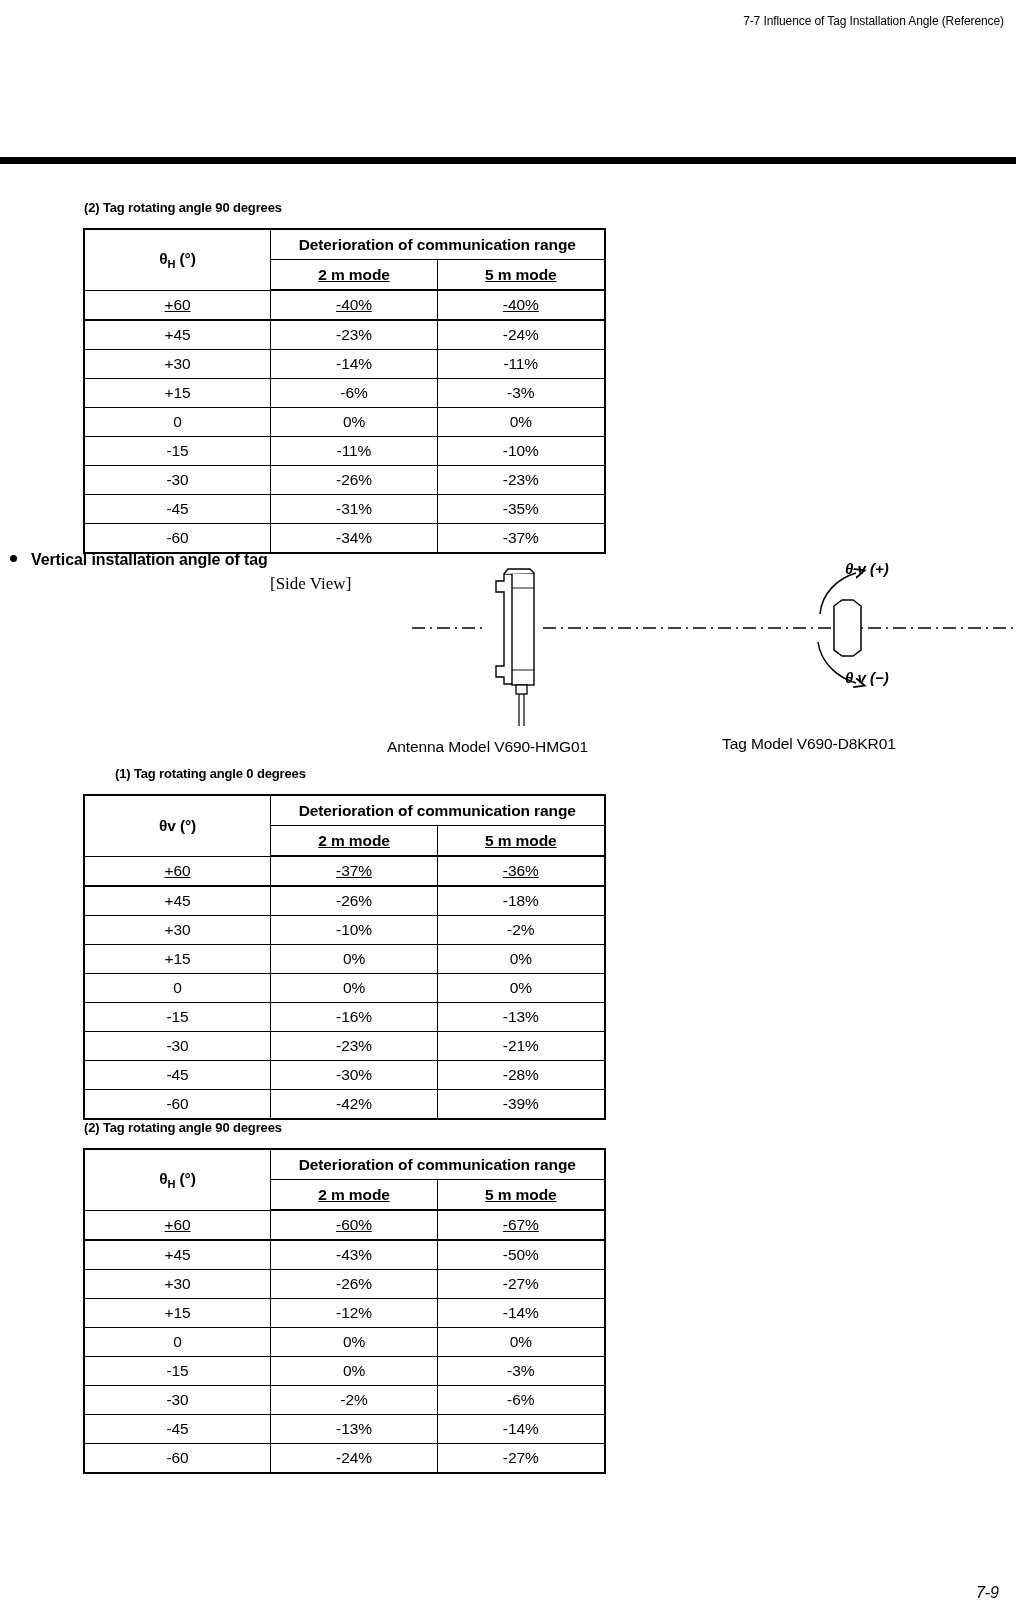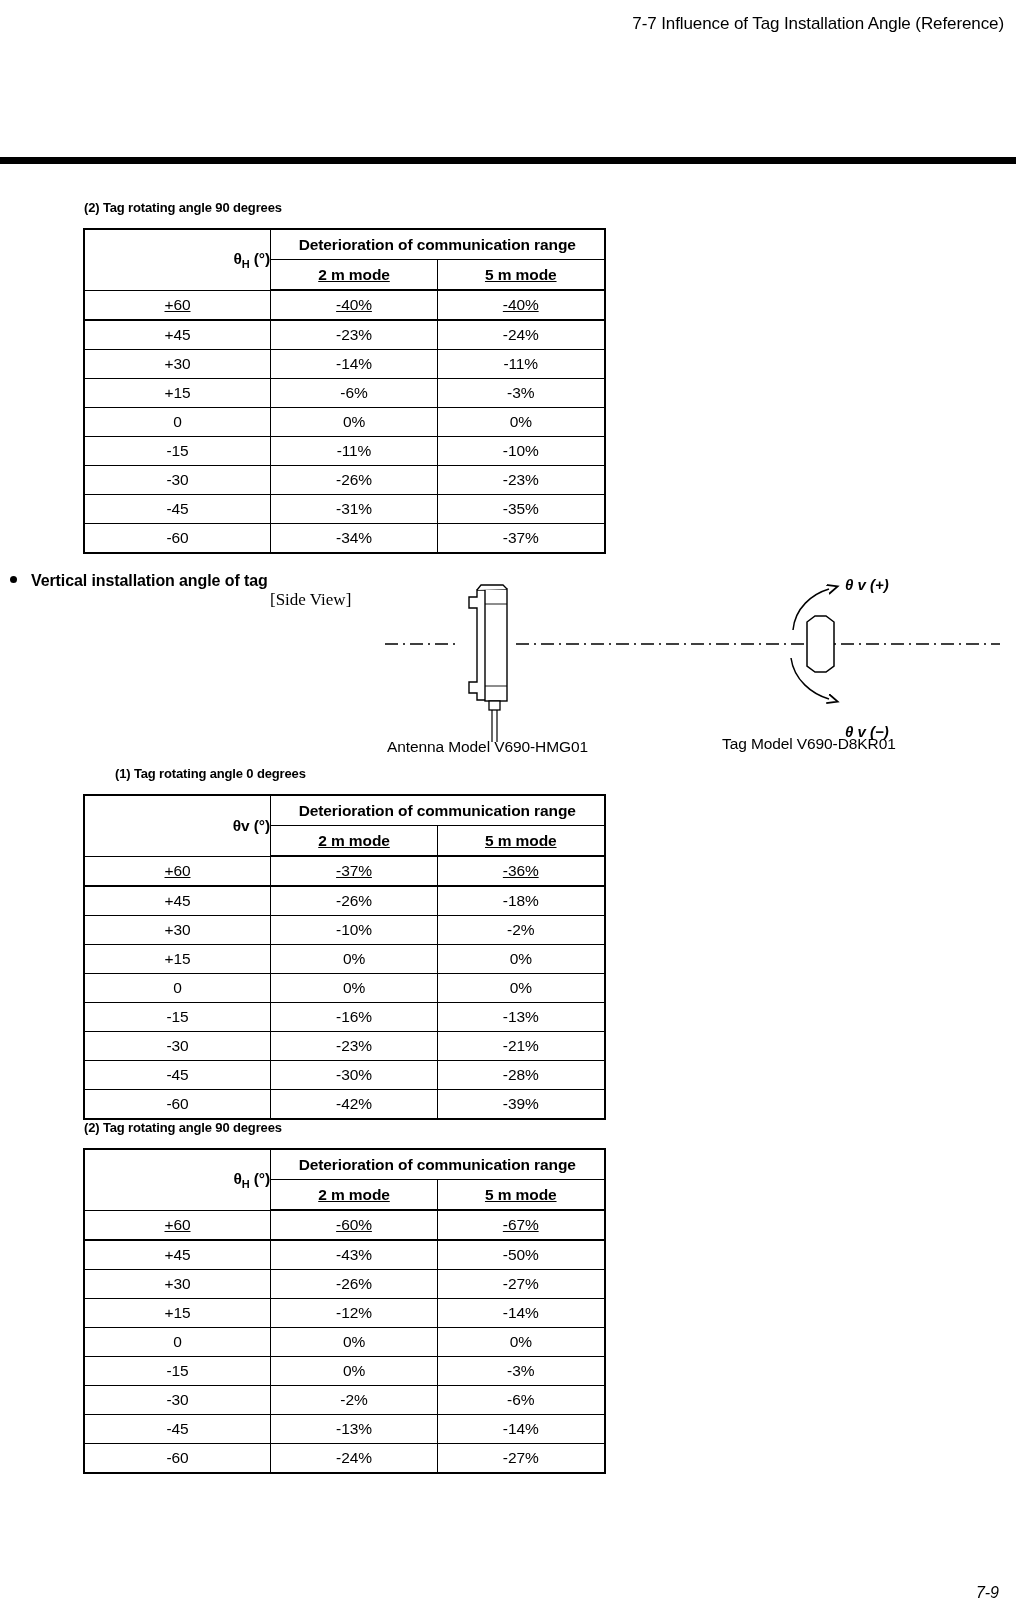--- a/index.html
+++ b/index.html
@@ -14,21 +14,21 @@
     font-family: "Liberation Sans", sans-serif;
     color: #000000;
     overflow: hidden;
   }
 
   
   .page-header {
     position: absolute;
     top: 14px;
     right: 12px;
-    font-size: 17px;
+    font-size: 12px;
     letter-spacing: -0.1px;
     white-space: nowrap;
   }
   .header-rule {
     position: absolute;
     left: 0px;
     right: 0px;
     top: 157px;
     height: 7px;
     background: #000000;
@@ -85,33 +85,34 @@
   }
   .dtable th {
     font-weight: bold;
   }
   .dtable .col-a { width: 185px; }
   .dtable .col-b { width: 167px; }
   .dtable .col-c { width: 167px; }
 
   .dtable .hdr-top    { border-bottom: 1px solid #000; height: 29px; }
   .dtable .hdr-sub    { height: 29px; }
-  .dtable .hdr-left   { border-right: 1.6px solid #000; text-align: right; }
+  .dtable .hdr-left   { border-right: 1.6px solid #000; }
   .dtable .thick-under{ border-bottom: 2.2px solid #000; text-decoration: underline; }
   .dtable .cell-left  { border-right: 1.6px solid #000; }
 
   .sub { font-size: 11px; vertical-align: sub; }
 
   
   .diagram {
     position: absolute;
     left: 0;
-    top: 560px;
+    top: 544px;
     width: 928px;
     height: 215px;
+    padding-left: 27px;
   }
   .side-view-label {
     position: absolute;
     left: 270px;
     top: 30px;
     font-family: "Liberation Serif", serif;
     font-size: 17px;
     white-space: nowrap;
   }
   .caption {
@@ -197,21 +198,21 @@
         <td>-35%</td>
       </tr>
       <tr>
         <td class="col-a cell-left">-60</td>
         <td class="cell-left">-34%</td>
         <td>-37%</td>
       </tr>
     </tbody>
 </table>
 
-<div class="bullet-heading" style="left:10px; top:551px;margin-top:21px;">
+<div class="bullet-heading" style="left:10px; top:551px;">
   <span class="bullet-dot"></span>
   <span>Vertical installation angle of tag</span>
 </div>
 
 <div class="diagram">
   <div class="side-view-label">[Side View]</div>
 
   <svg width="1016" height="215" viewBox="0 0 1016 215">
     <defs>
       <marker id="arrowhead" markerWidth="9" markerHeight="9" refX="1" refY="3.2" orient="auto">
@@ -244,21 +245,21 @@
     <g>
       <path d="M807,62 L815,56 L826,56 L834,62 L834,106 L826,112 L815,112 L807,106 Z" stroke="#000" stroke-width="1.5" fill="#ffffff"></path>
     </g>
 
     <path d="M793,70 C795,48 812,34 829,29" stroke="#000" stroke-width="1.5" fill="none" marker-end="url(#arrowhead)"></path>
     <path d="M791,98 C794,120 812,134 829,139" stroke="#000" stroke-width="1.5" fill="none" marker-end="url(#arrowhead)"></path>
   </svg>
 
   
   <div style="position:absolute; left:845px; top:16px; font-size:15px; font-weight:bold; font-style:italic; white-space:nowrap;">θ v (+)</div>
-  <div style="position:absolute; left:845px; top:125px; font-size:15px; font-weight:bold; font-style:italic; white-space:nowrap;margin-top:38px;">θ v (−)</div>
+  <div style="position:absolute; left:845px; top:125px; font-size:15px; font-weight:bold; font-style:italic; white-space:nowrap;">θ v (−)</div>
 </div>
 
 <div class="caption" style="left:387px; top:738px;">Antenna Model V690-HMG01</div>
 <div class="caption" style="left:722px; top:735px;">Tag Model V690-D8KR01</div>
 
 <div class="sect-heading" style="left:84px; top:766px;margin-left:31px;">(1) Tag rotating angle 0 degrees</div>
 
 <table class="dtable" id="table-2" style="left:83px; top:794px;">
   <colgroup>
       <col class="col-a">

